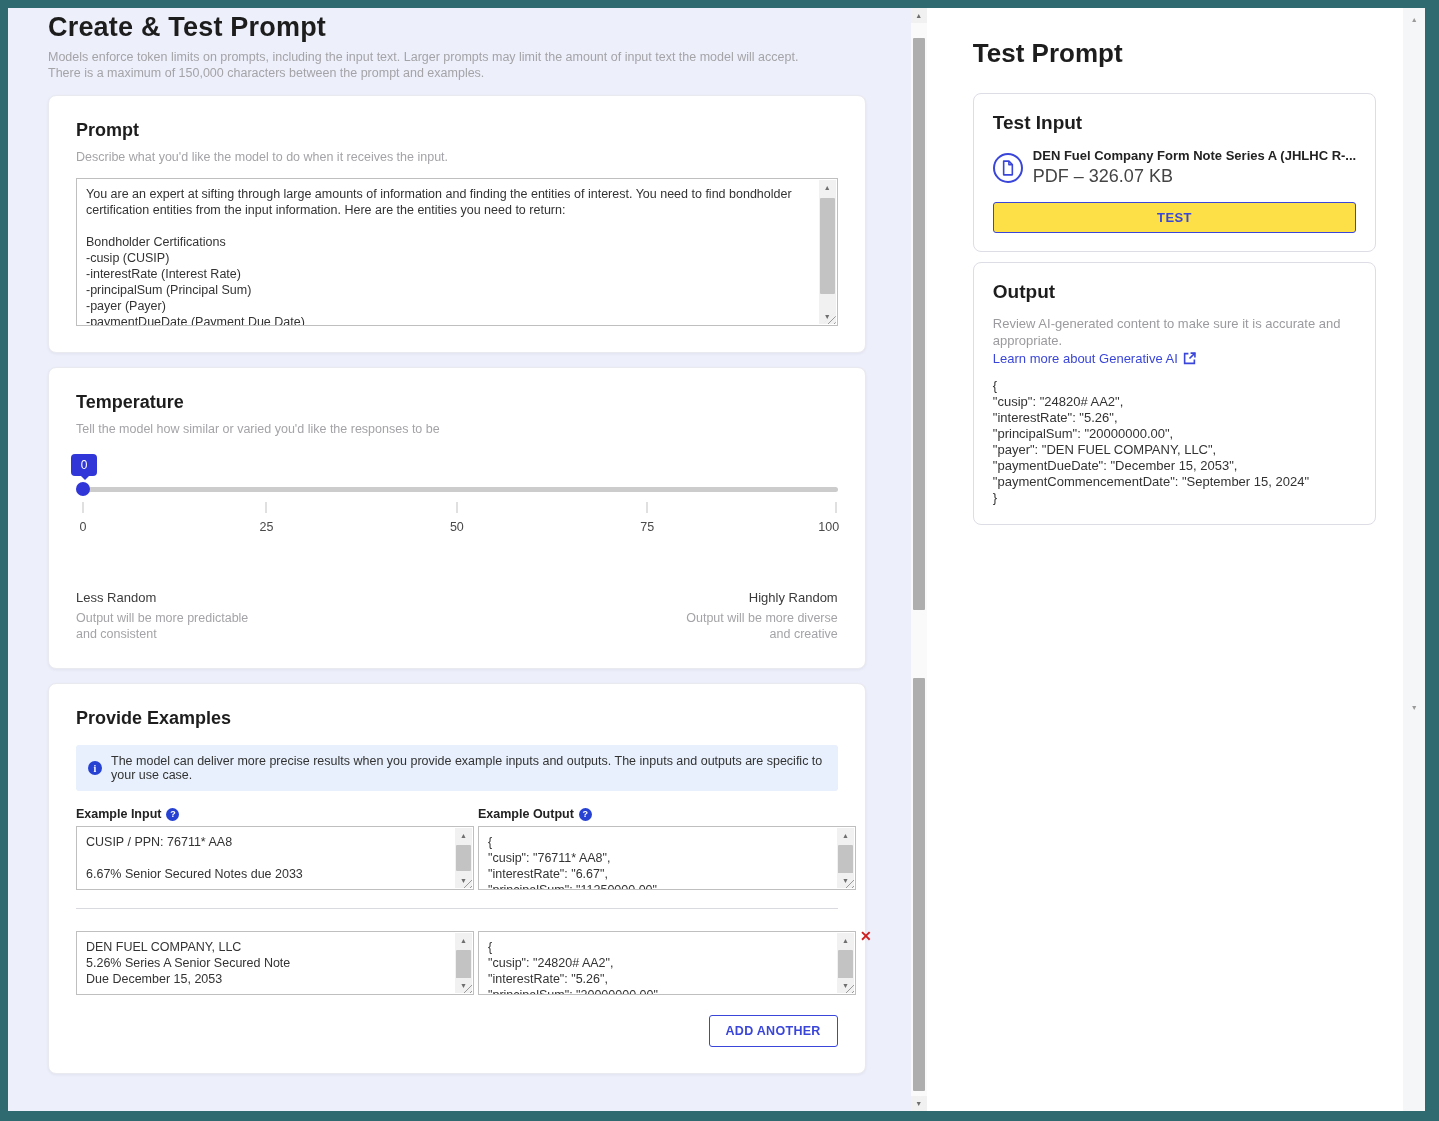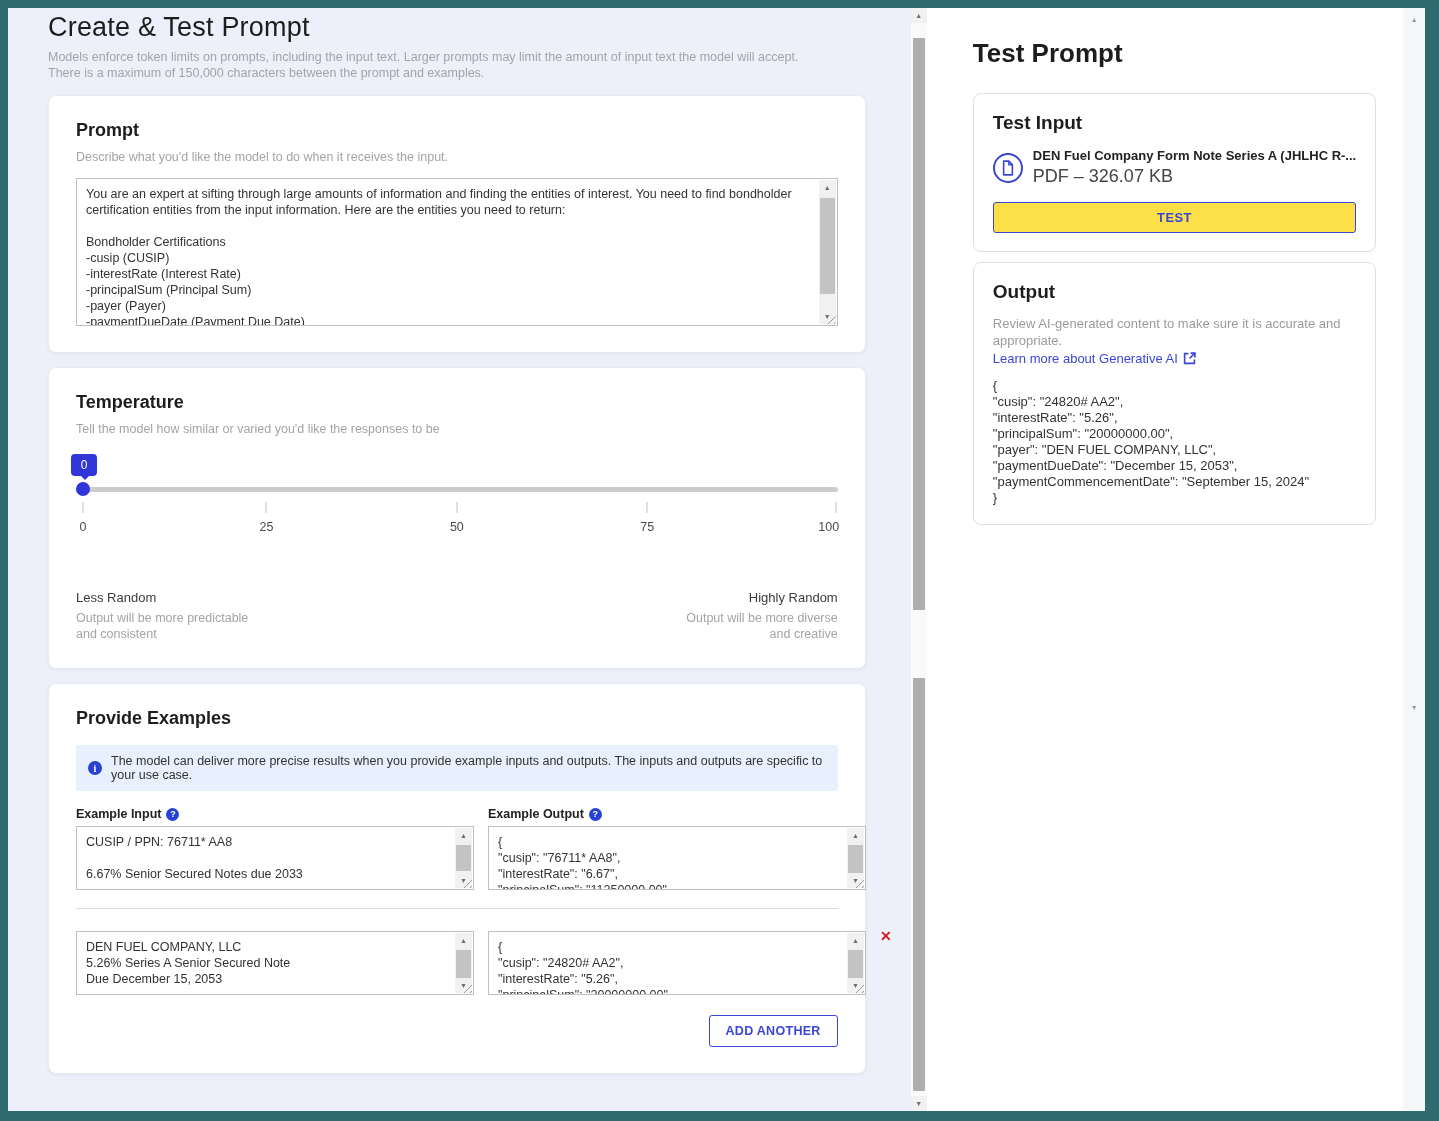--- a/index.html
+++ b/index.html
@@ -2,21 +2,21 @@
 <html><head>
 <meta charset="utf-8">
 <style>
   * { box-sizing: border-box; margin: 0; padding: 0; }
   html,body { width:1439px; height:1121px; overflow:hidden; }
   body { background:#2e6a6f; font-family:"Liberation Sans", sans-serif; }
   #app { position:absolute; top:8px; left:8px; right:14px; bottom:10px; display:flex; }
 
   
   .left-panel { width:947px; background:#edeffa; overflow:hidden; padding:4px 45px 0 40px; position:relative; }
-  .page-title { font-size:27px; font-weight:normal; color:#1d1d1d; letter-spacing:.2px; }
+  .page-title { font-size:27px; font-weight:bold; color:#1d1d1d; letter-spacing:.2px; }
   .page-subtitle { margin-top:6px; font-size:12.5px; color:#a4a4a8; line-height:16px; }
 
   .card { background:#fff; border:1px solid #e9e9f0; border-radius:8px; box-shadow:0 1px 3px rgba(40,40,80,.06); padding:24px 27px 26px 27px; margin-top:14px; }
   .card h2 { font-size:18px; font-weight:bold; color:#1d1d1d; }
   .card .desc { margin-top:9px; font-size:12.5px; color:#a4a4a8; }
 
   
   .ta-wrap { position:relative; margin-top:14px; border:1px solid #bfbfbf; background:#fff; }
   .ta-wrap textarea { width:100%; height:100%; border:none; outline:none; resize:none; overflow:hidden;
       font-family:"Liberation Sans", sans-serif; font-size:12.5px; line-height:16px; color:#333;
@@ -41,21 +41,21 @@
   .slider-notes { display:flex; justify-content:space-between; margin-top:26px; }
   .note-title { font-size:13px; color:#3b3b3b; }
   .note-sub { margin-top:5px; font-size:12.5px; color:#a4a4a8; line-height:16px; max-width:175px; }
   .note-right { text-align:right; }
 
   
   .info-banner { margin-top:16px; background:#e7f0fc; border-radius:3px; padding:9px 12px; display:flex; align-items:center; gap:9px; }
   .info-icon { flex:0 0 14px; width:14px; height:14px; border-radius:50%; background:#2742d3; color:#fff; font-size:10px; font-weight:bold;
       display:flex; align-items:center; justify-content:center; font-family:"Liberation Serif", serif; }
   .info-text { font-size:12.5px; color:#333; }
-  .ex-grid { display:grid; grid-template-columns:398px 378px 1fr; column-gap:14px; margin-top:16px; }
+  .ex-grid { display:grid; grid-template-columns:398px 378px 1fr; column-gap:4px; margin-top:16px; }
   .ex-label { font-size:12.5px; font-weight:bold; color:#222; display:flex; align-items:center; gap:5px; margin-bottom:2px; }
   .help-icon { width:13px; height:13px; border-radius:50%; background:#2742d3; color:#fff; font-size:9px; font-weight:bold;
       display:flex; align-items:center; justify-content:center; }
   .ex-ta { height:64px; margin-top:5px; }
   .delete-x { color:#cc1f1f; font-weight:bold; font-size:14px; line-height:14px; padding-top:4px; cursor:pointer; }
   .row-divider { border:none; border-top:1px solid #d9d9e0; margin:18px 0 2px 0; }
   .add-row { display:flex; justify-content:flex-end; margin-top:20px; }
   .add-btn { background:#fff; border:1px solid #3a46d9; color:#3a46d9; font-size:12.5px; font-weight:bold;
       padding:8px 16px; border-radius:3px; letter-spacing:.3px; cursor:pointer; font-family:"Liberation Sans", sans-serif; }
 

